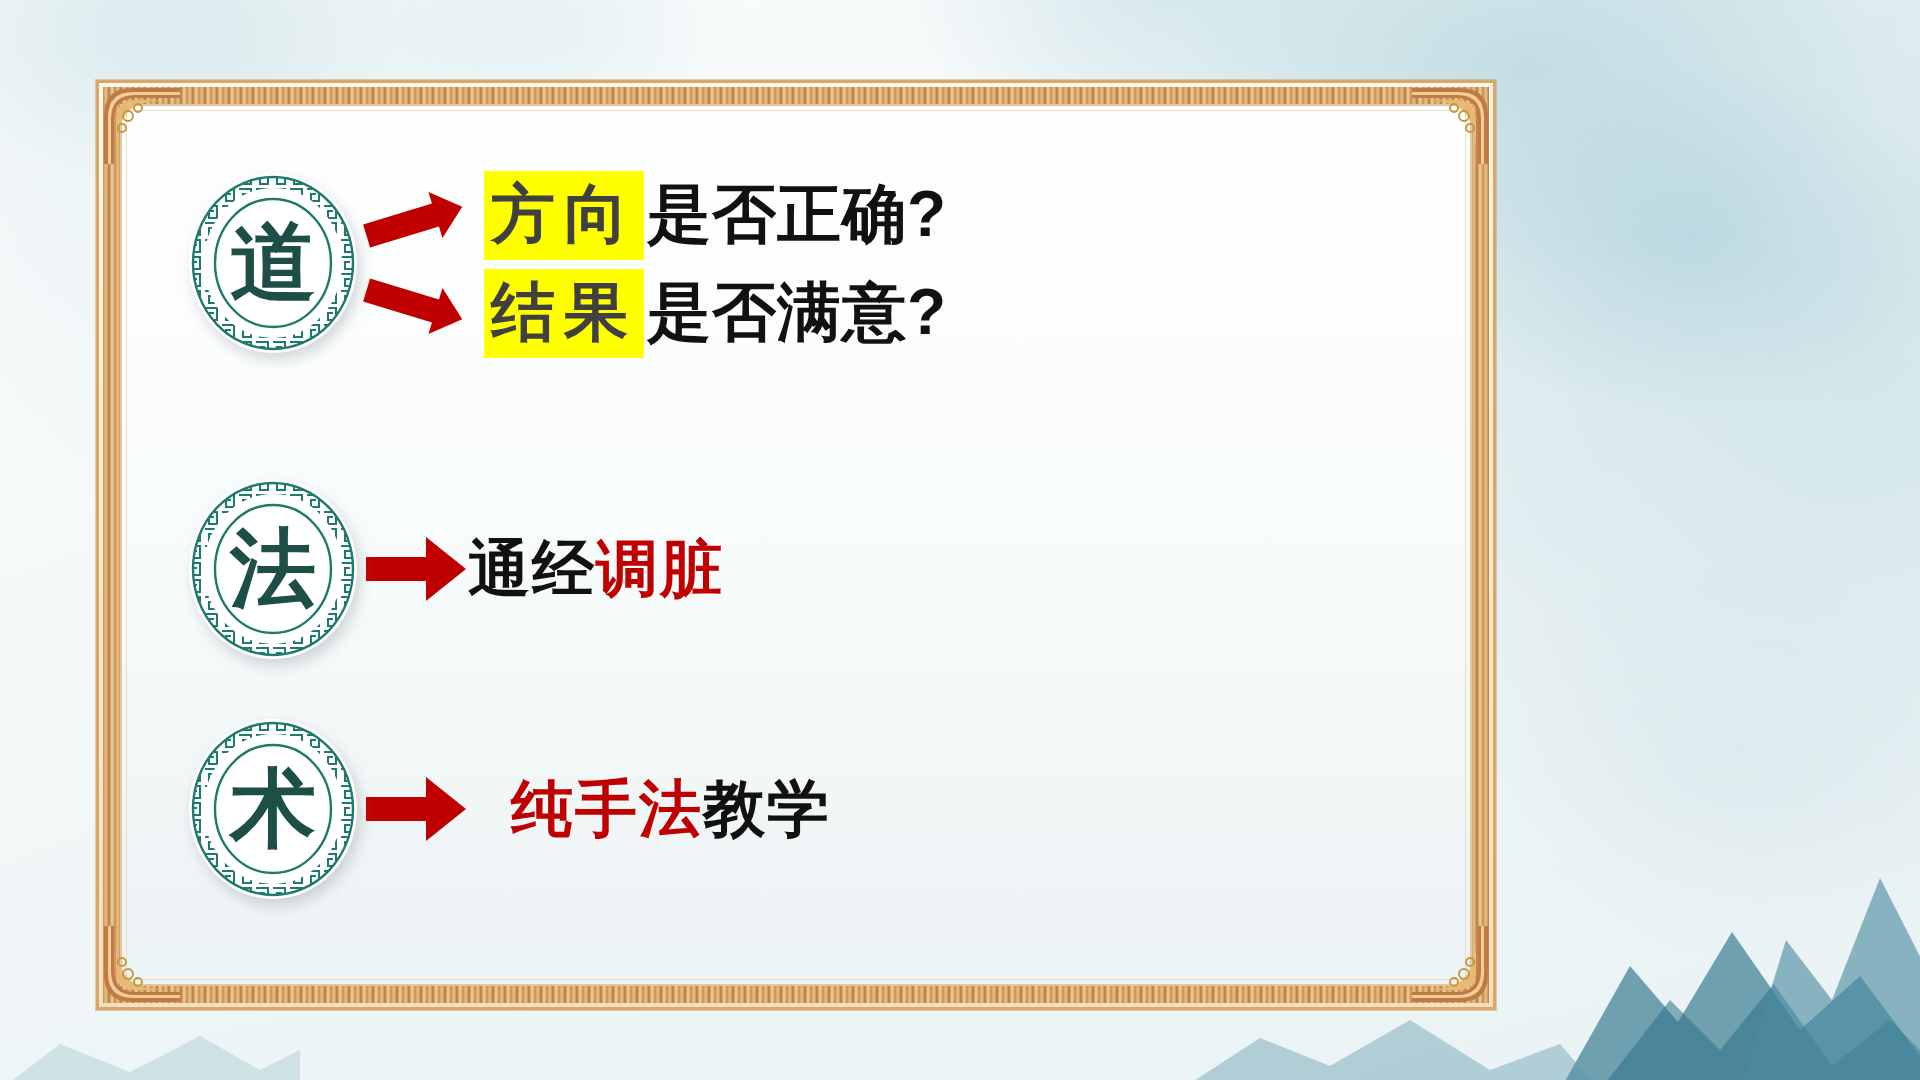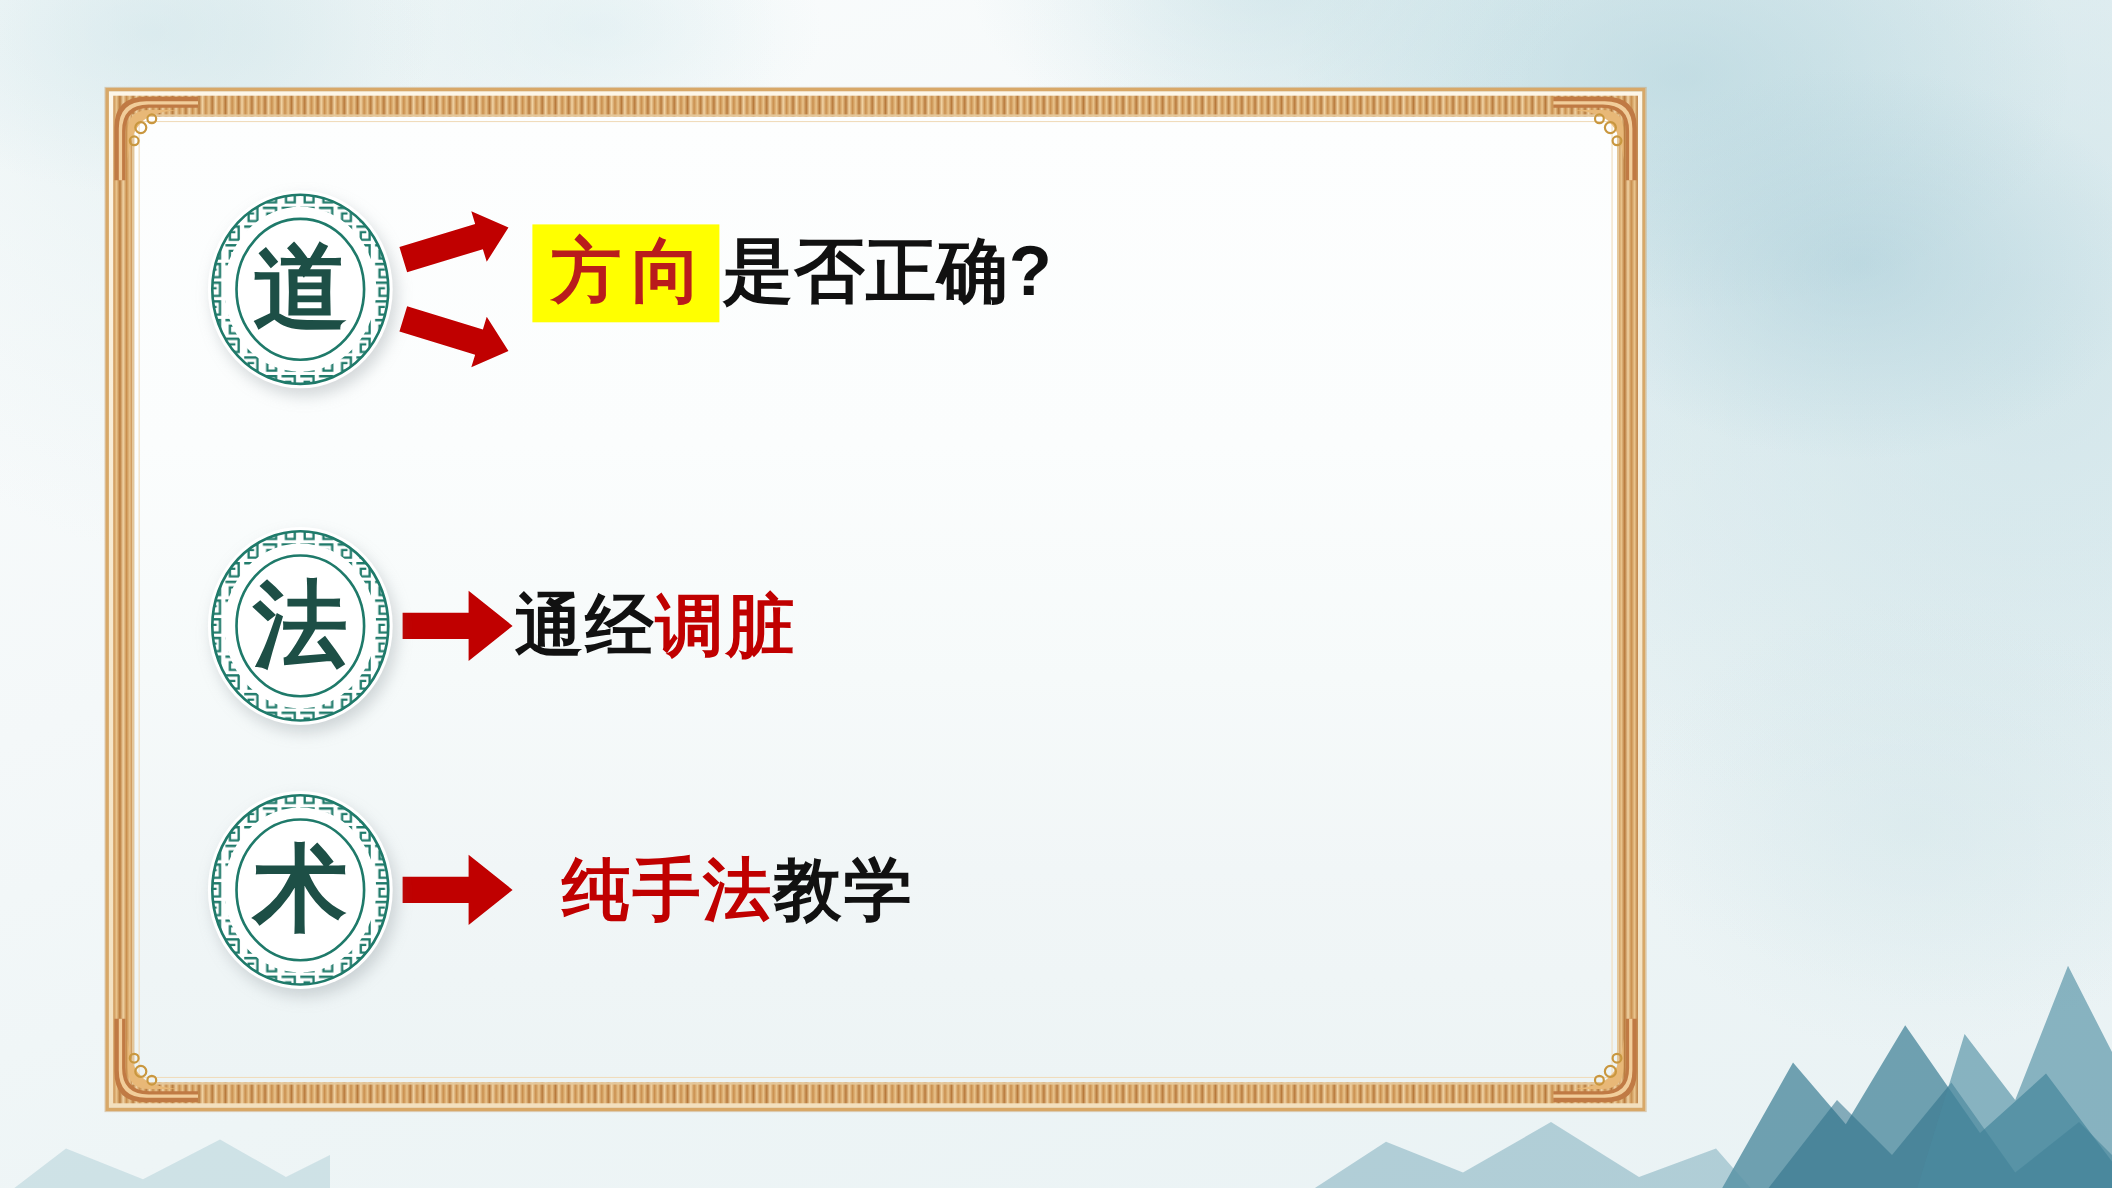--- a/index.html
+++ b/index.html
@@ -168,22 +168,22 @@
     font-size: 64px;
     font-weight: 700;
     line-height: 1.0;
     white-space: nowrap;
     color: #111111;
     letter-spacing: 1px;
   }
   .line.l1 { margin-bottom: 34px; }
   .hl {
     background: #ffff00;
-    color: #b91c1c;
-    padding: 6px 7px 9px 17px;
+    color: #404040;
+    padding: 6px 7px 9px 7px;
     letter-spacing: 9px;
     margin-right: 3px;
   }
   .red  { color: #c00000; }
   .black{ color: #111111; }
   .qm   { color: #111111; font-family: "Liberation Sans", sans-serif; }
 
   .row-single .line { font-size: 62px; letter-spacing: 2px; }
 </style>
 </head>
@@ -302,20 +302,21 @@
 
               <g transform="rotate(17 20 124)">
                 <path d="M6 112 L78 112 L78 100 L106 124 L78 148 L78 136 L6 136 Z"></path>
               </g>
             </g>
           </svg>
         </div>
 
         <div class="lines" style="margin-left:6px;">
           <div class="line l1"><span class="hl">方向</span><span class="black">是否正确</span><span class="qm">?</span></div>
+          <div class="line l2"><span class="hl">结果</span><span class="black">是否满意</span><span class="qm">?</span></div>
         </div>
       </div>
 
       <div class="row row-single" style="left:90px; top:396px;">
 
         <div class="medallion">
           <svg width="174" height="186" viewBox="0 0 174 186">
             <defs>
               <clipPath id="ringclip2">
                 <ellipse cx="87" cy="93" rx="80" ry="86"></ellipse>

